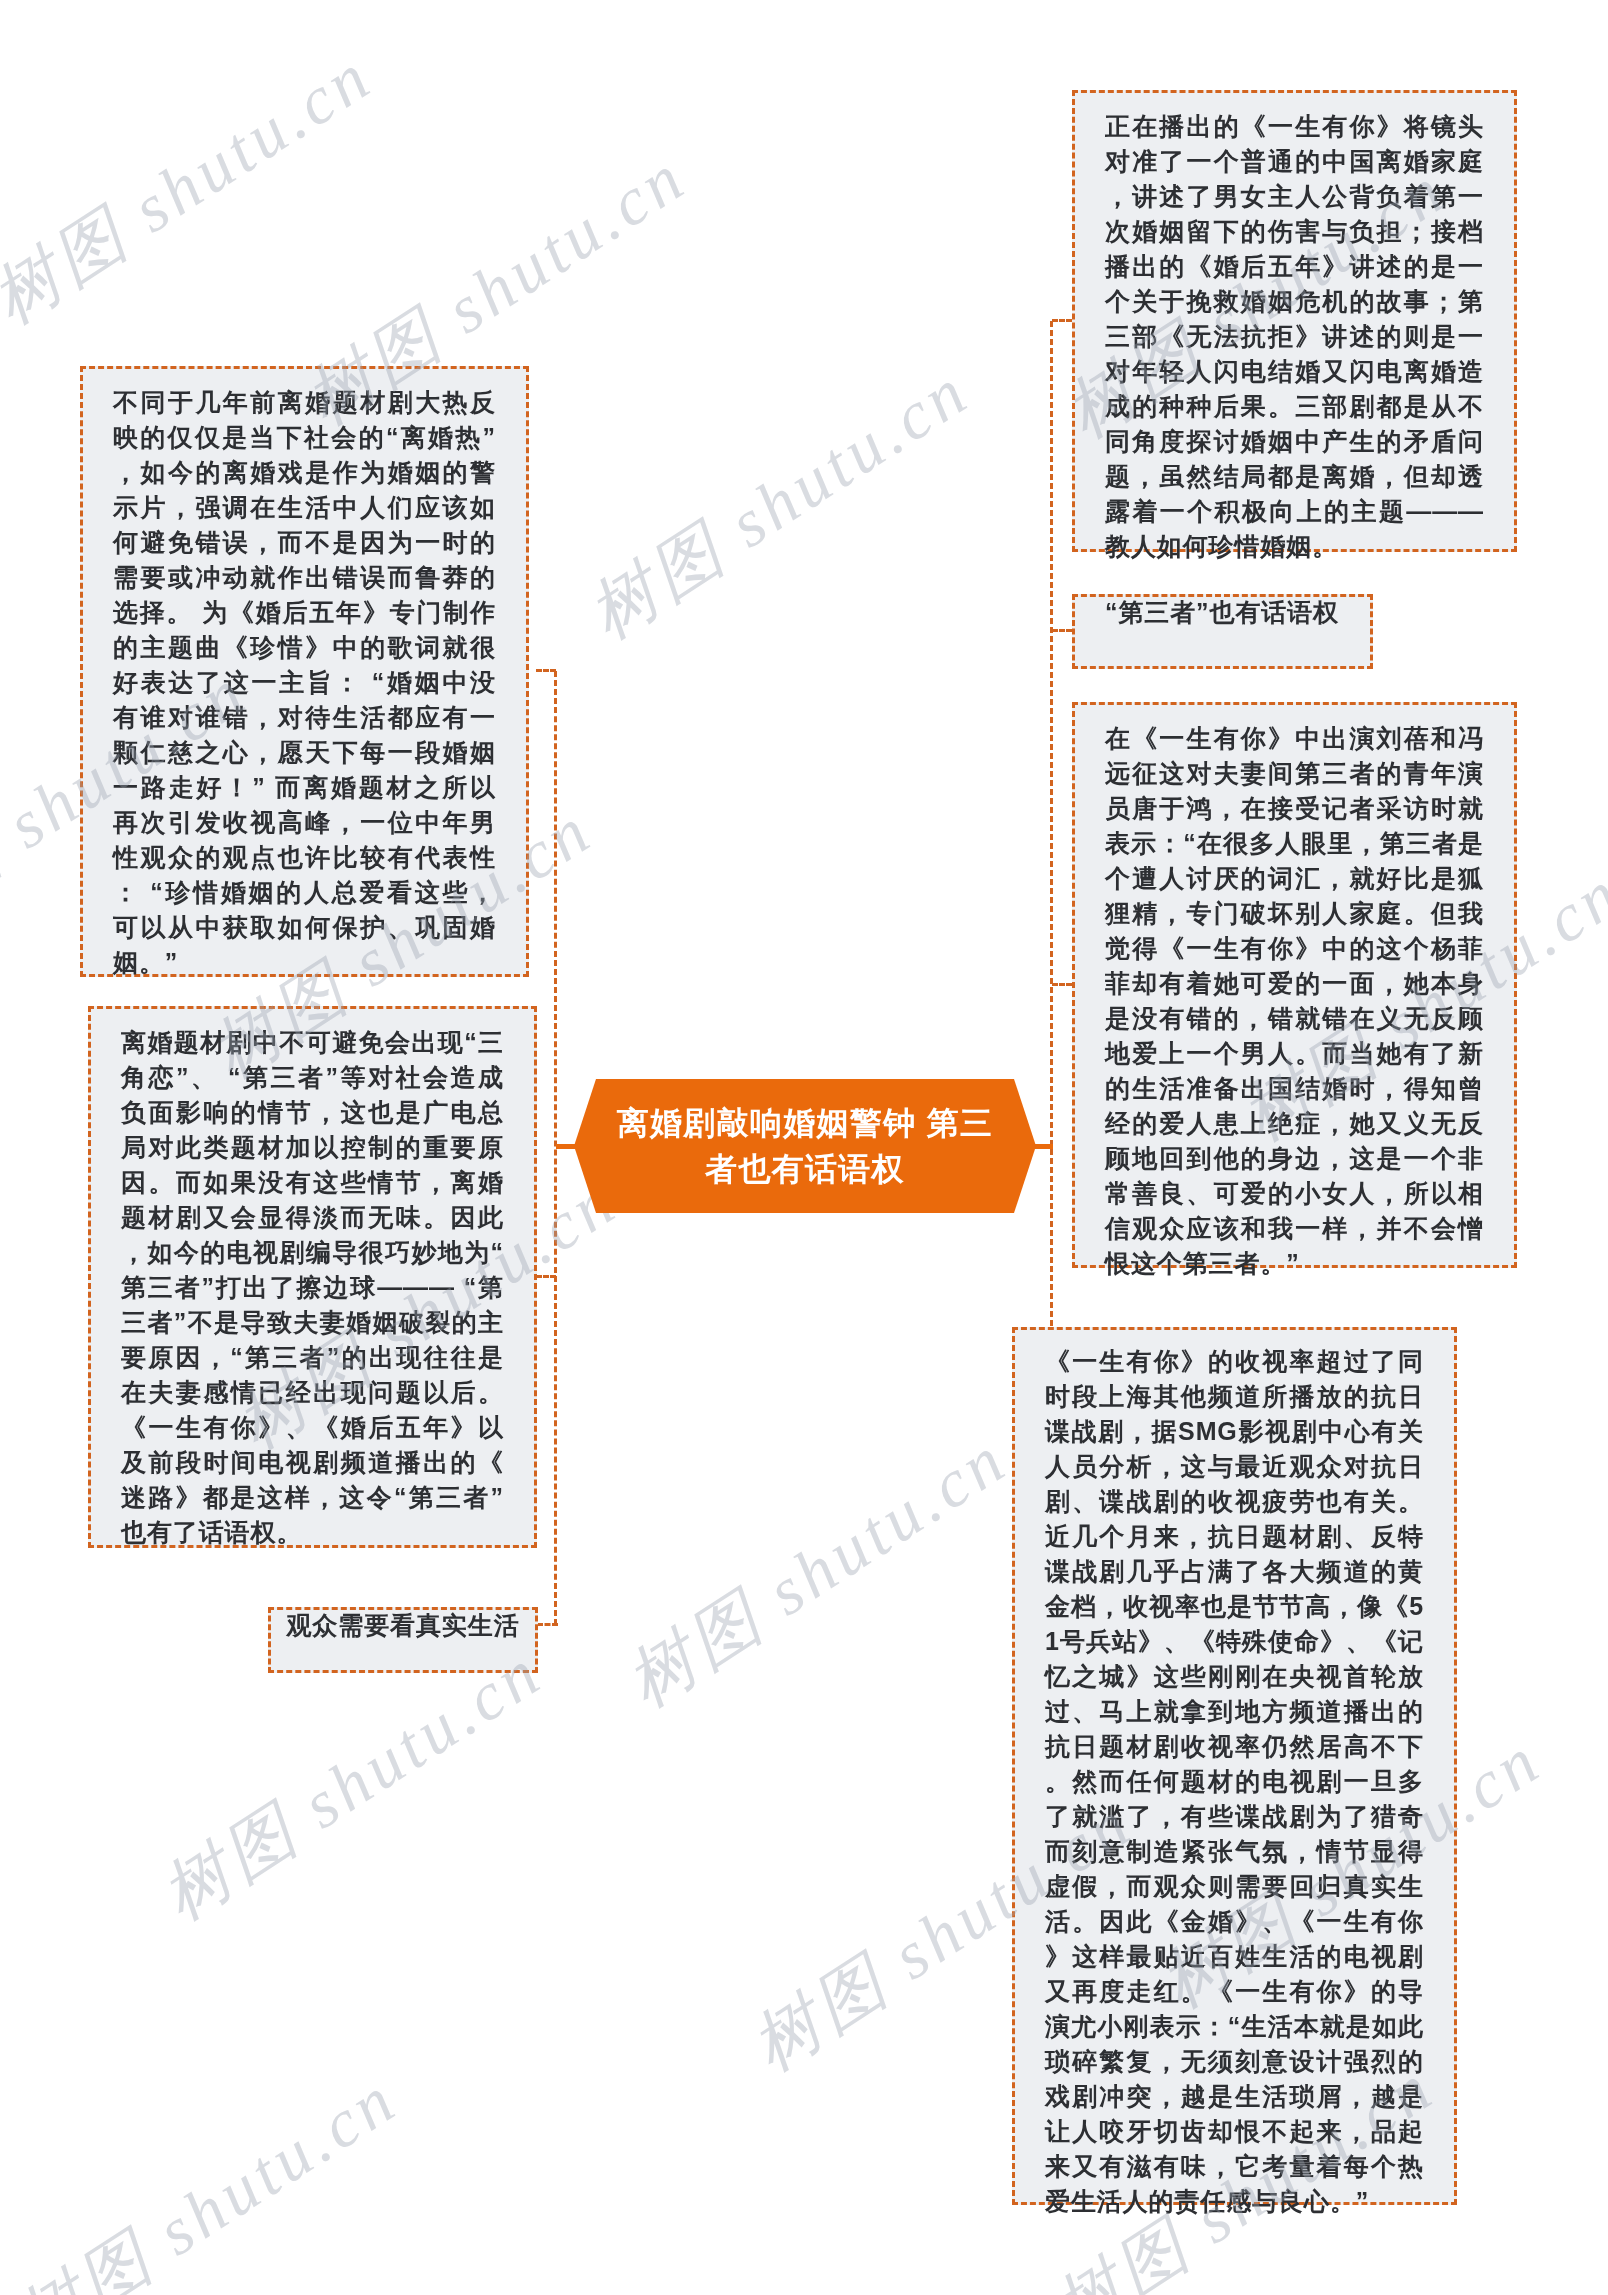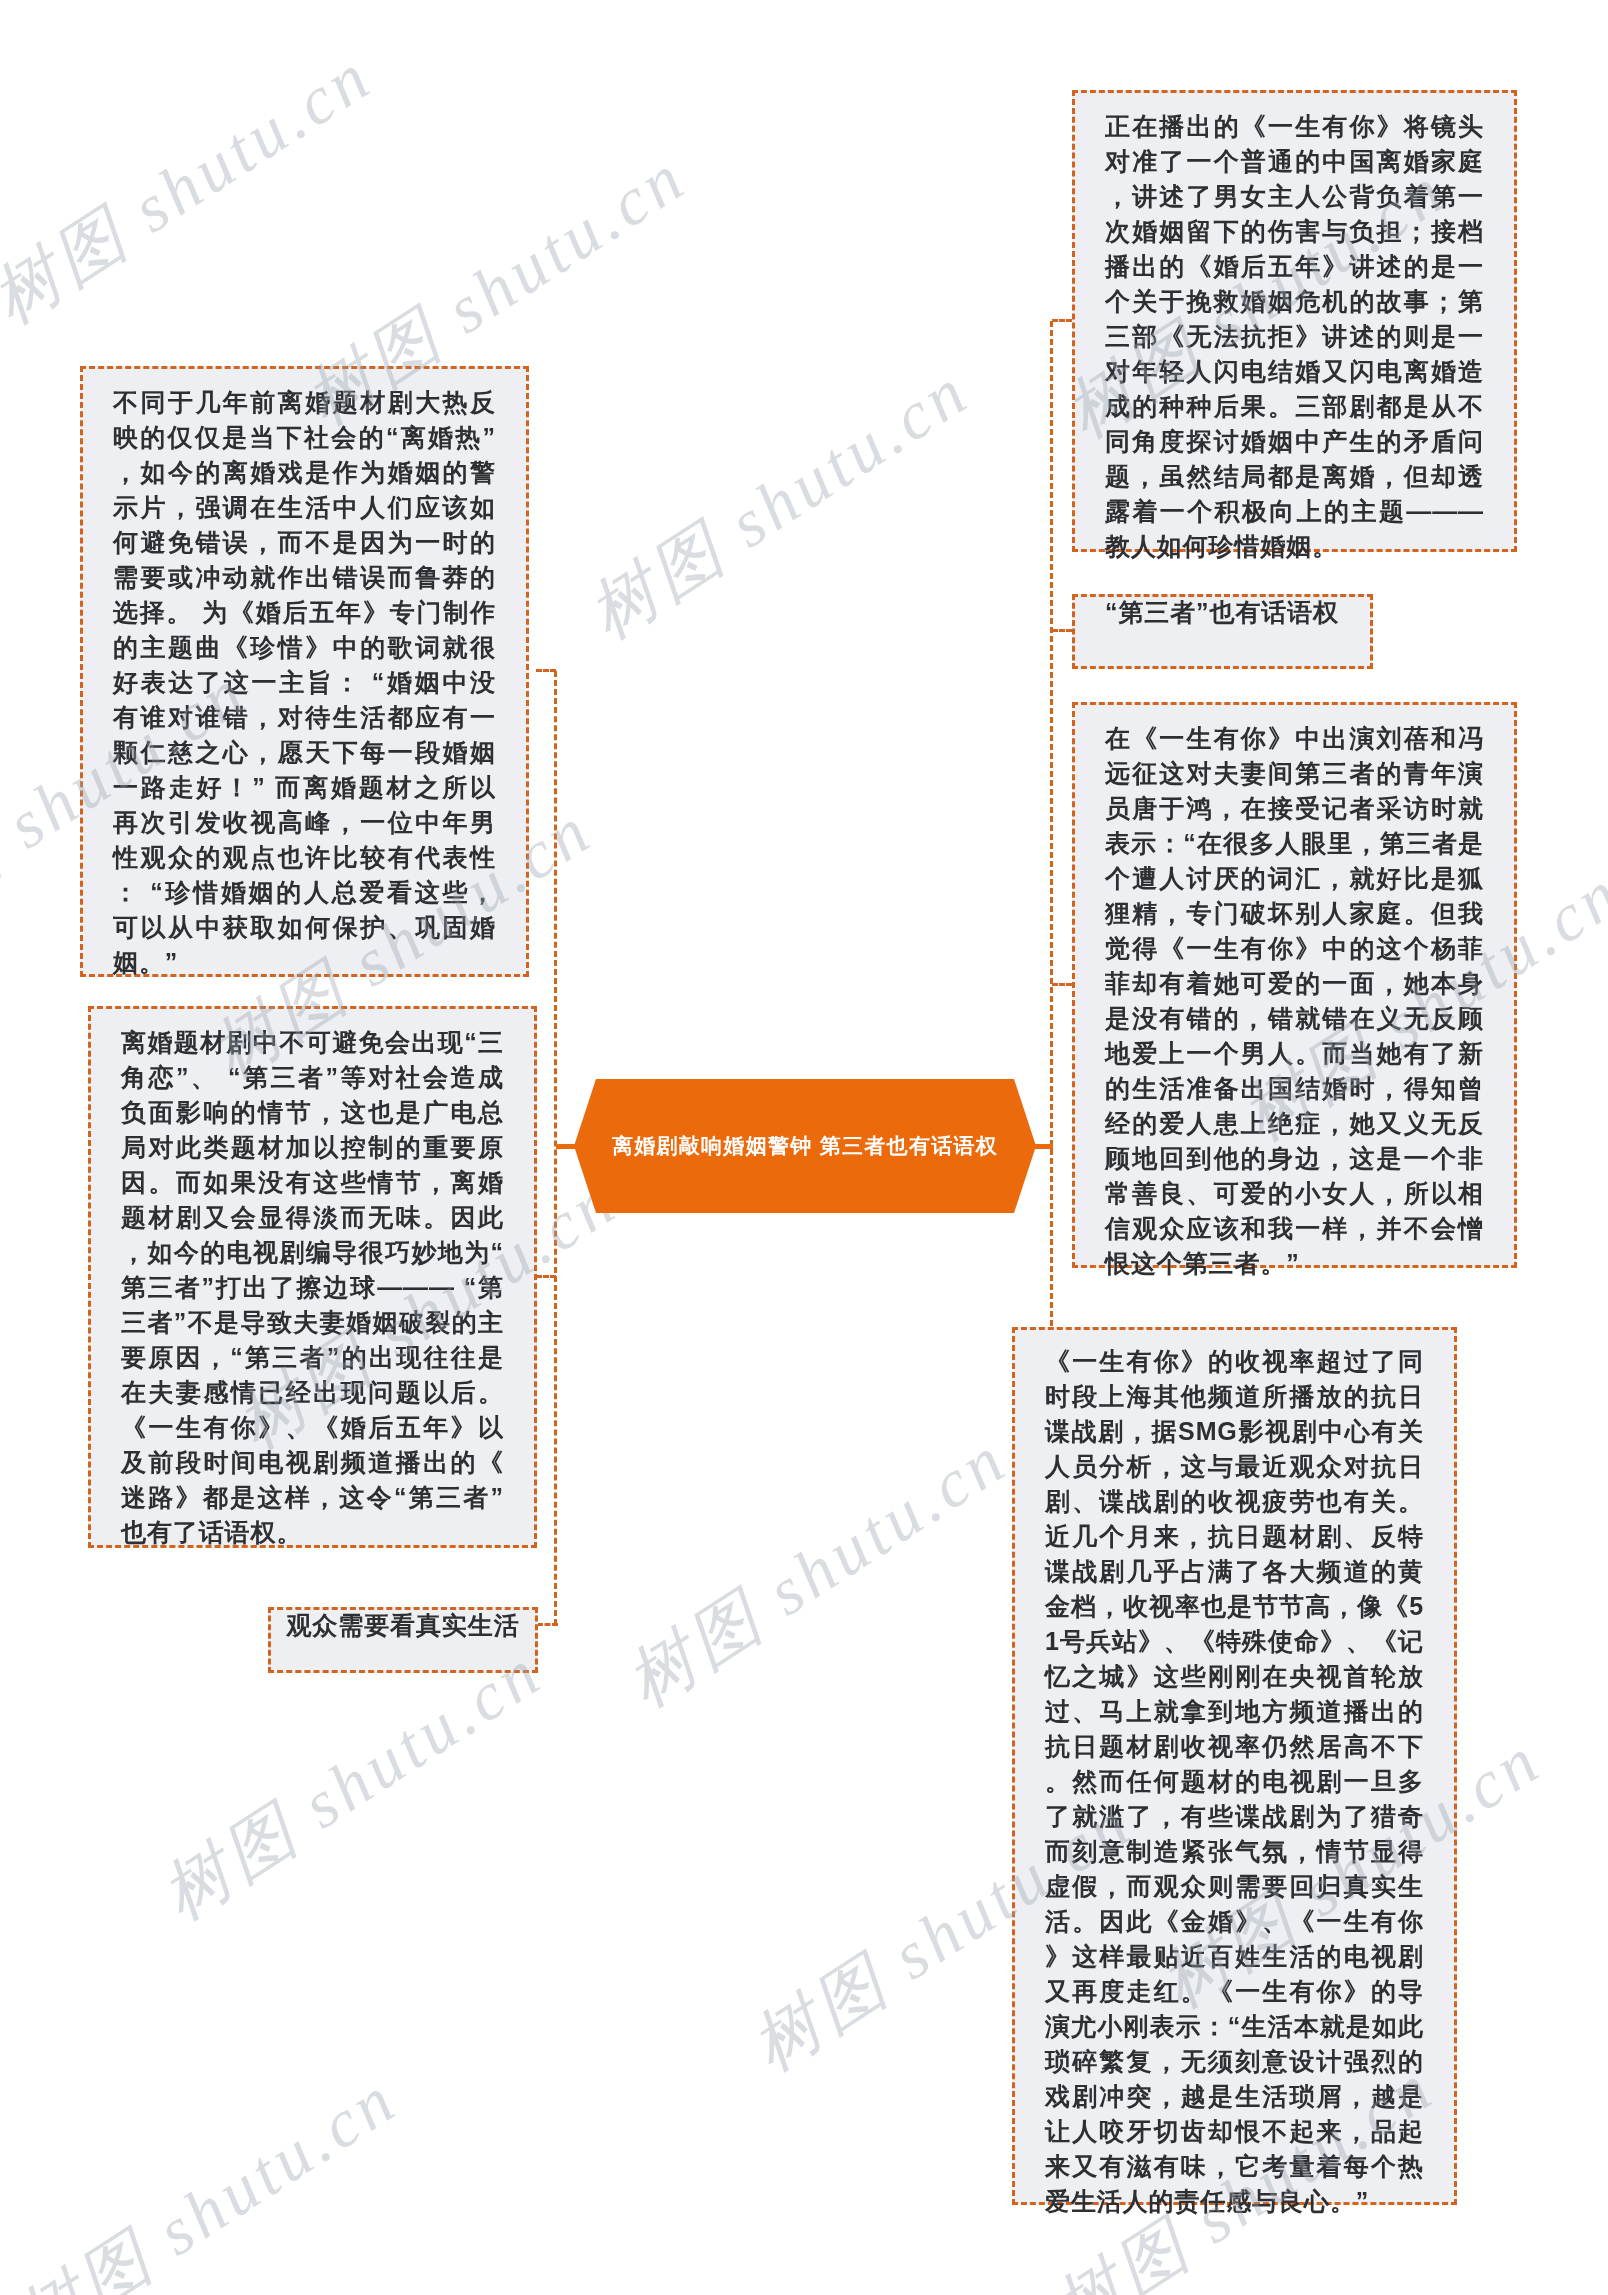--- a/index.html
+++ b/index.html
@@ -43,21 +43,21 @@
   .hexnode{
     position:absolute;
     left:574px;top:1079px;width:462px;height:134px;
     background:var(--node-fill);
     clip-path:polygon(22px 0,440px 0,462px 67px,440px 134px,22px 134px,0 67px);
     display:flex;align-items:center;justify-content:center;
     z-index:6;
   }
   .hexnode .label{
     color:#ffffff;
-    font-size:21px;
+    font-size:32px;
     line-height:46px;
     font-weight:600;
     letter-spacing:1.3px;
     text-align:center;
     padding:0 35px;
   }
 
   
   .trunk{position:absolute;width:0;border-left:3.8px dashed var(--accent);z-index:1;}
   .branch-h{position:absolute;height:0;border-top:3.8px dashed var(--accent);z-index:1;}

